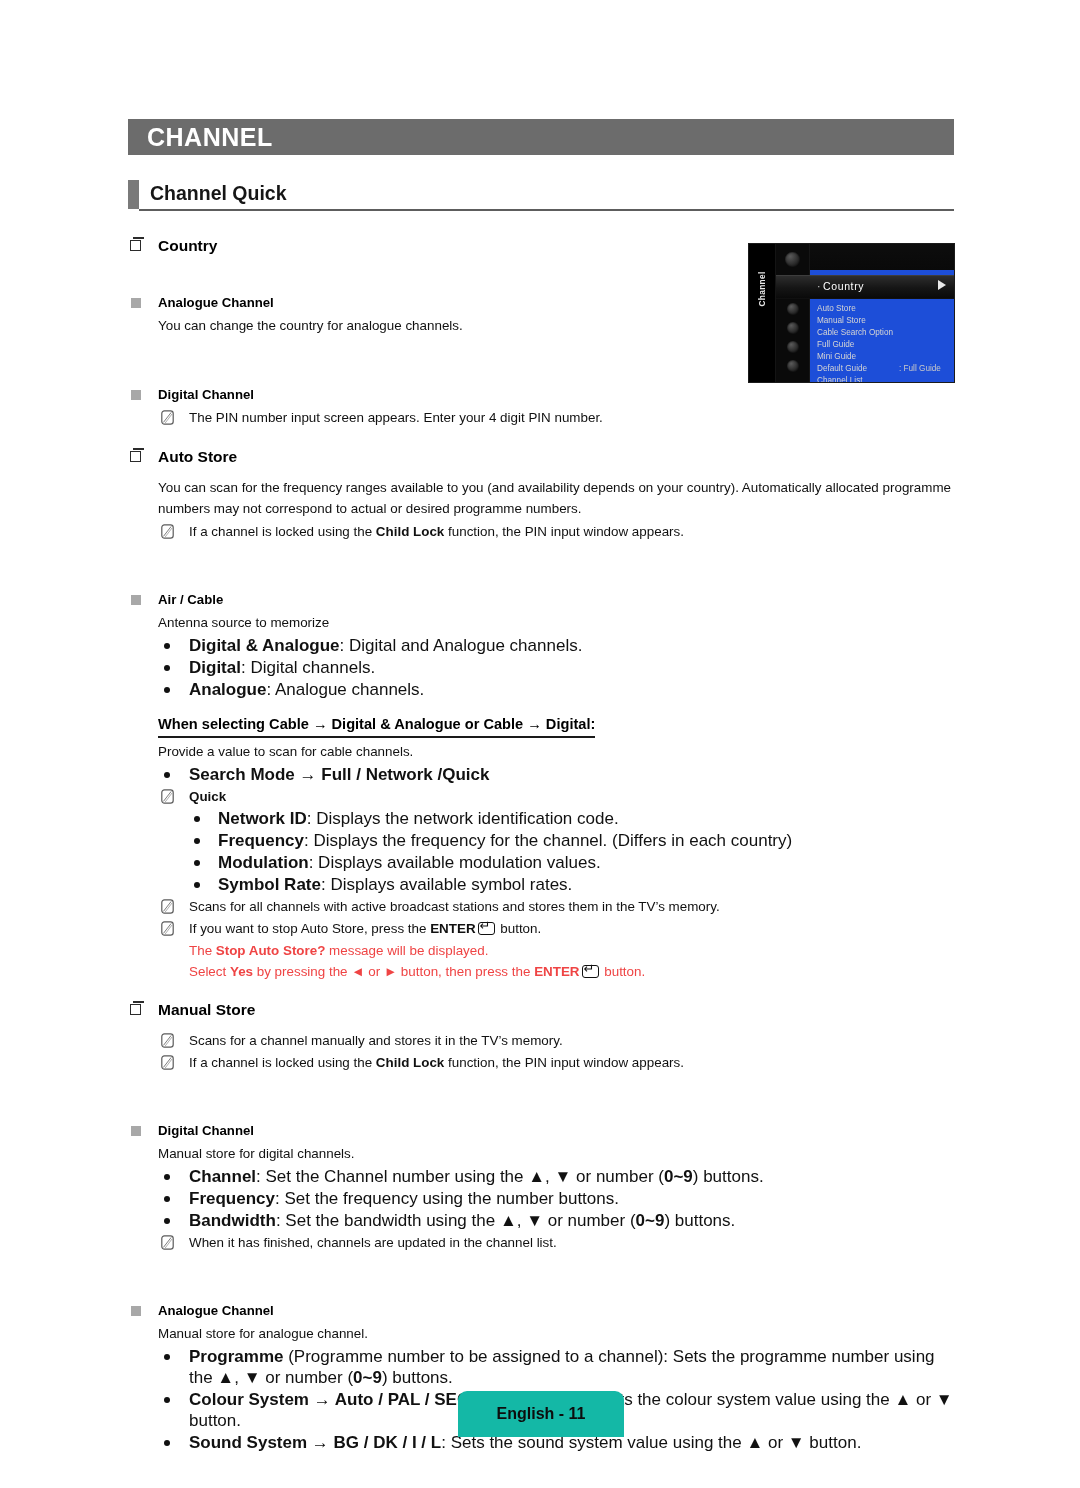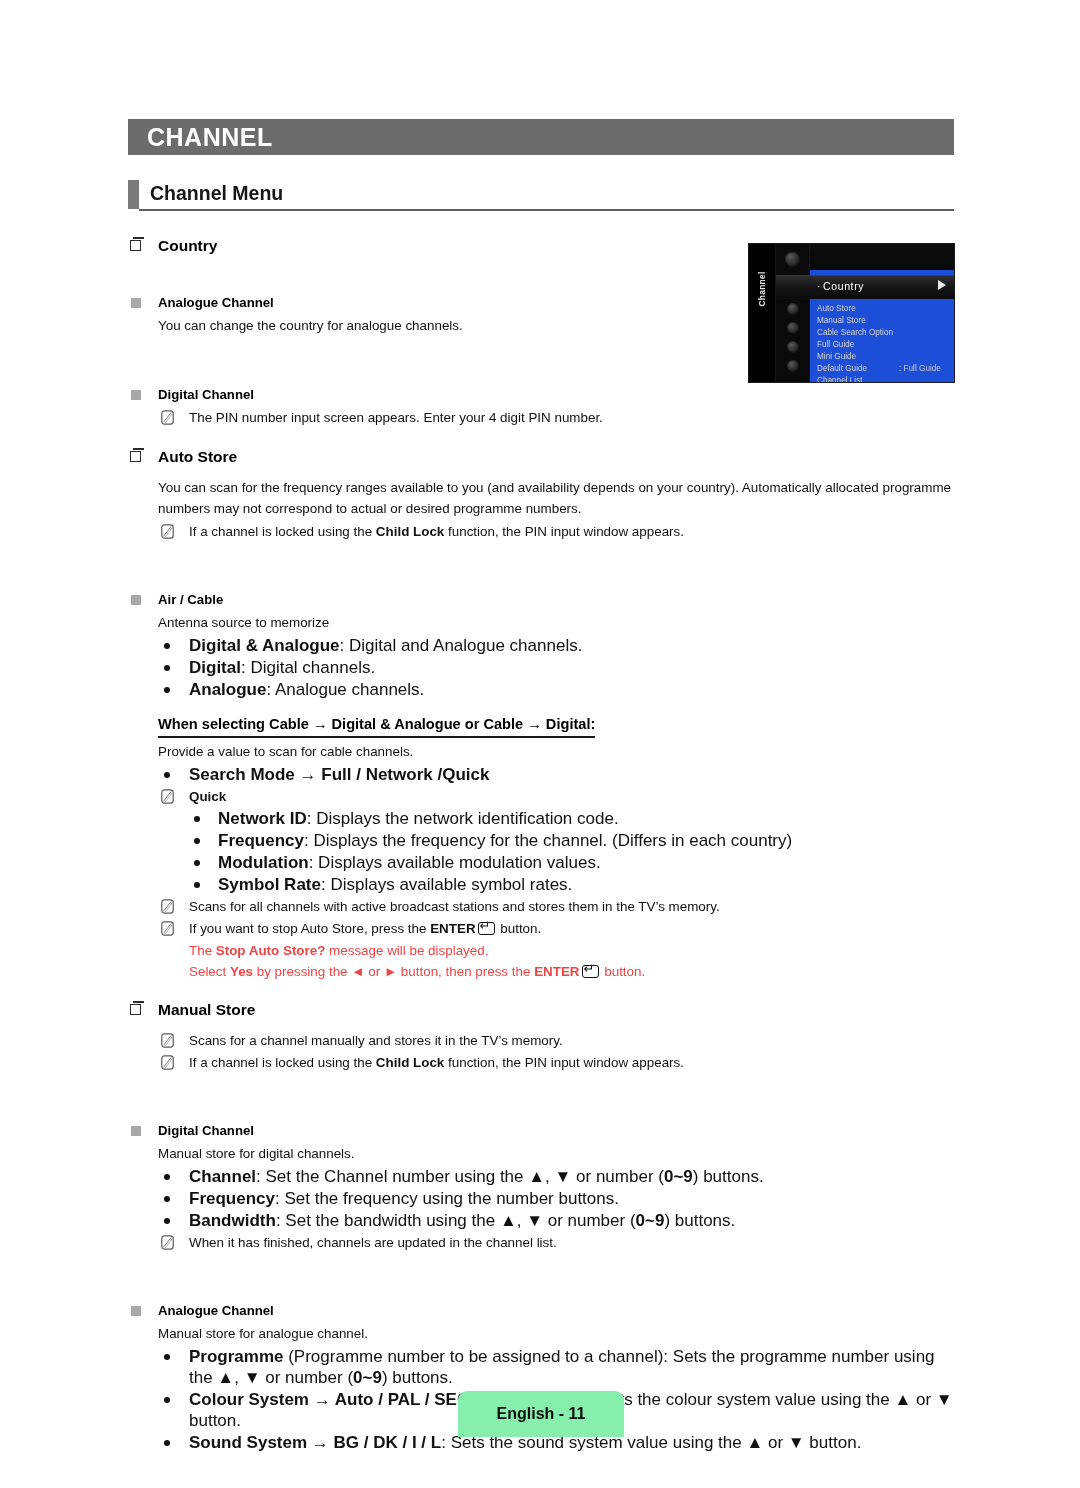--- a/index.html
+++ b/index.html
@@ -335,21 +335,21 @@
     border-bottom: 5px solid transparent;
   }
 
   
   .footer-tab {
     position: absolute;
     left: 458px;
     top: 1391px;
     width: 166px;
     height: 46px;
-    background: #86efac;
+    background: #14b8a6;
     border-radius: 9px 9px 0 0;
     display: flex;
     align-items: center;
     justify-content: center;
   }
   .footer-tab-label {
     font-size: 16px;
     font-weight: bold;
     color: #0d0d0d;
   }
@@ -358,21 +358,21 @@
 <body>
 
 <div class="page">
 
   <div class="section-band">
     <div class="section-band-title">CHANNEL</div>
   </div>
 
   <div class="subhead">
     <div class="subhead-marker"></div>
-    <div class="subhead-title">Channel Menu</div>
+    <div class="subhead-title">Channel Quick</div>
     <div class="subhead-rule"></div>
   </div>
 
   <div class="osd">
     <div class="osd-top"></div>
     <div class="osd-railtab">
       <div class="osd-railtab-label">Channel</div>
     </div>
     <div class="osd-iconcol">
       <div class="osd-ic" style="top:8px;"></div>

